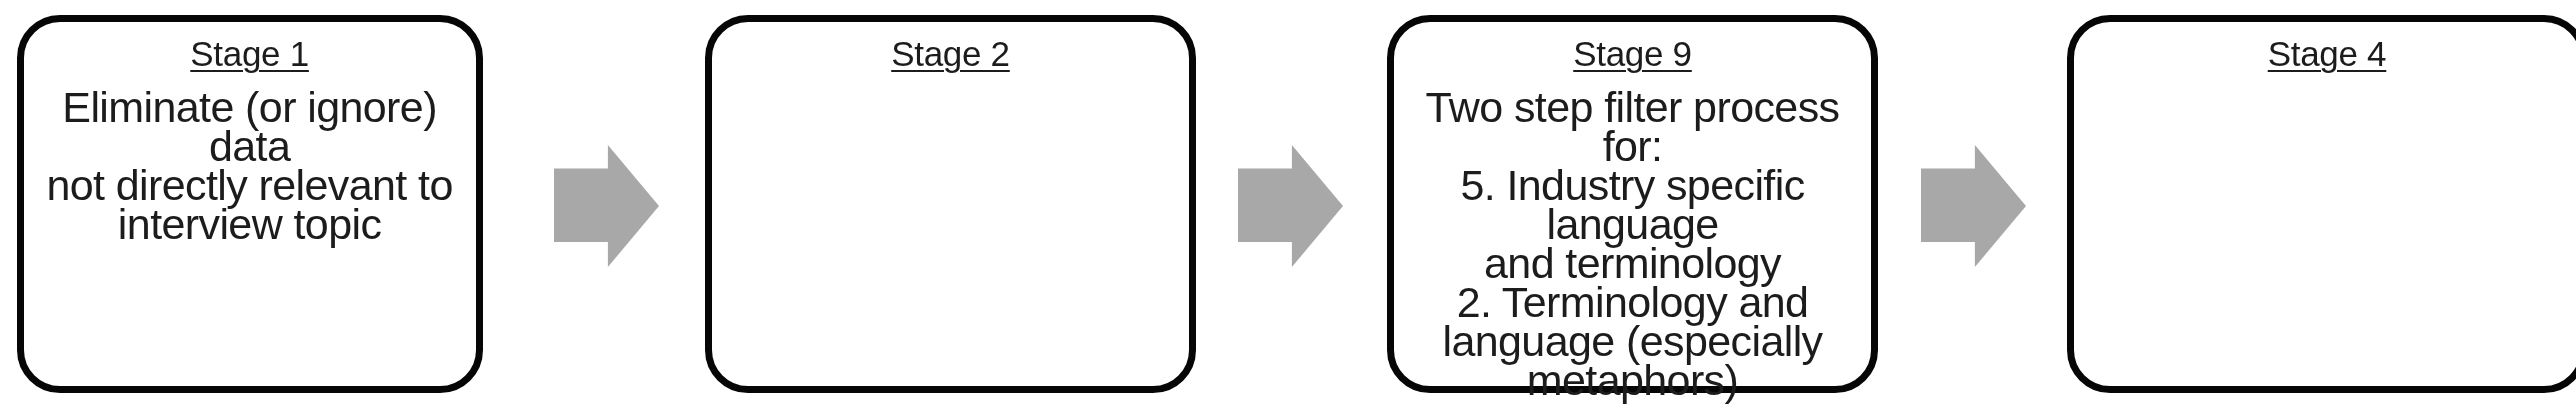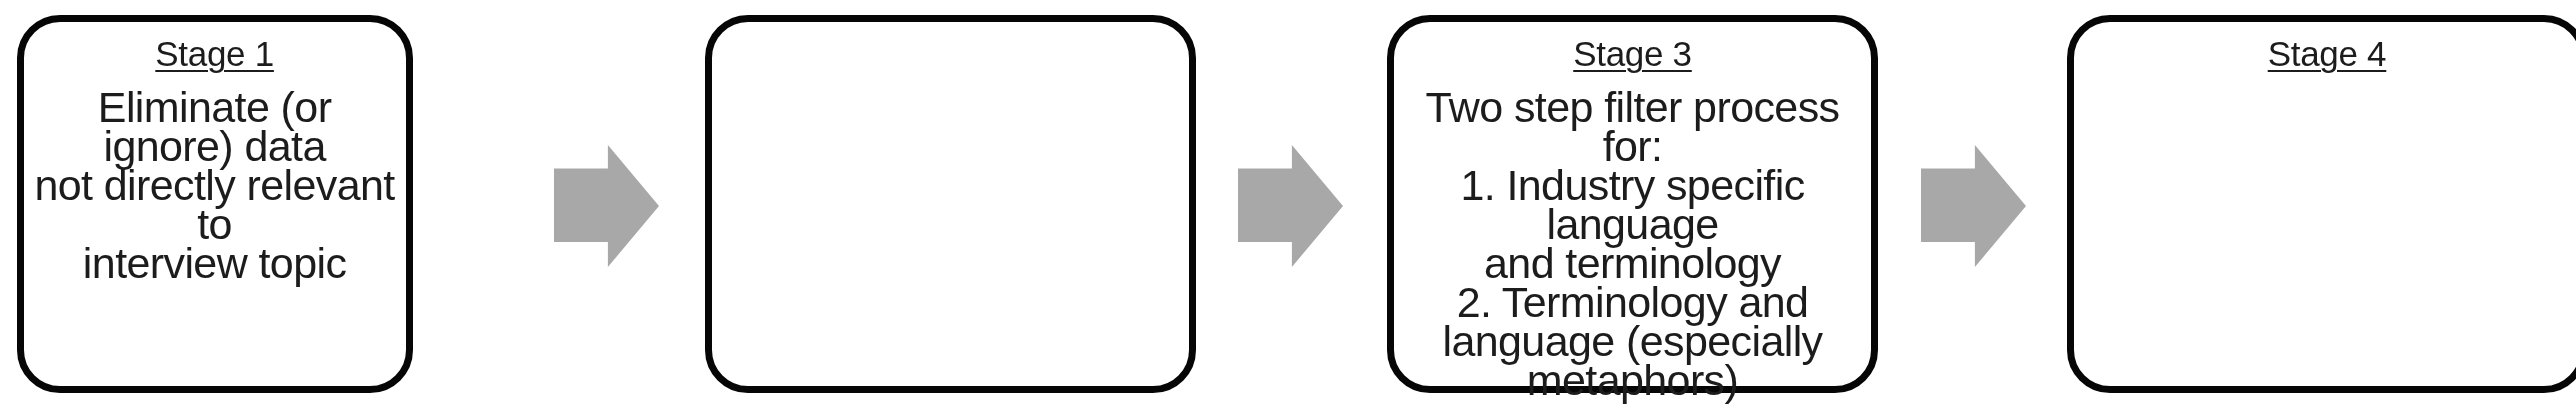--- a/index.html
+++ b/index.html
@@ -20,21 +20,21 @@
     position: absolute;
     top: 15px;
     height: 378px;
     box-sizing: border-box;
     border: 7px solid #060606;
     border-radius: 43px;
     background: #ffffff;
     text-align: center;
     padding: 12.4px 7px 0 7px;
   }
-  .stage-box.b1 { left: 16.6px;   width: 396px; }
+  .stage-box.b1 { left: 16.6px;   width: 466px; }
   .stage-box.b2 { left: 705px; width: 491px; }
   .stage-box.b3 { left: 1387px; width: 491px; }
   .stage-box.b4 { left: 2067px; width: 520px; }
 
   .stage-title {
     font-size: 35px;
     line-height: 39px;
     font-weight: 400;
     text-decoration: underline;
     text-decoration-thickness: 2.1px;
@@ -74,32 +74,33 @@
 interview topic</div>
   </div>
 
   <div class="flow-arrow a1">
     <svg viewBox="0 0 152 176" preserveAspectRatio="none" aria-hidden="true">
       <polygon points="0,34 78,34 78,0 152,88 78,176 78,140 0,140" fill="#a8a8a8"></polygon>
     </svg>
   </div>
 
   <div class="stage-box b2">
+    <div class="stage-title">Stage 2</div>
   </div>
 
   <div class="flow-arrow a2">
     <svg viewBox="0 0 152 176" preserveAspectRatio="none" aria-hidden="true">
       <polygon points="0,34 78,34 78,0 152,88 78,176 78,140 0,140" fill="#a8a8a8"></polygon>
     </svg>
   </div>
 
   <div class="stage-box b3">
-    <div class="stage-title">Stage 3</div>
+    <div class="stage-title">Stage 9</div>
     <div class="stage-text">Two step filter process for:
-1. Industry specific language
+5. Industry specific language
 and terminology</div>
     <div class="stage-text">2. Terminology and
 language (especially
 metaphors)</div>
   </div>
 
   <div class="flow-arrow a3">
     <svg viewBox="0 0 152 176" preserveAspectRatio="none" aria-hidden="true">
       <polygon points="0,34 78,34 78,0 152,88 78,176 78,140 0,140" fill="#a8a8a8"></polygon>
     </svg>

